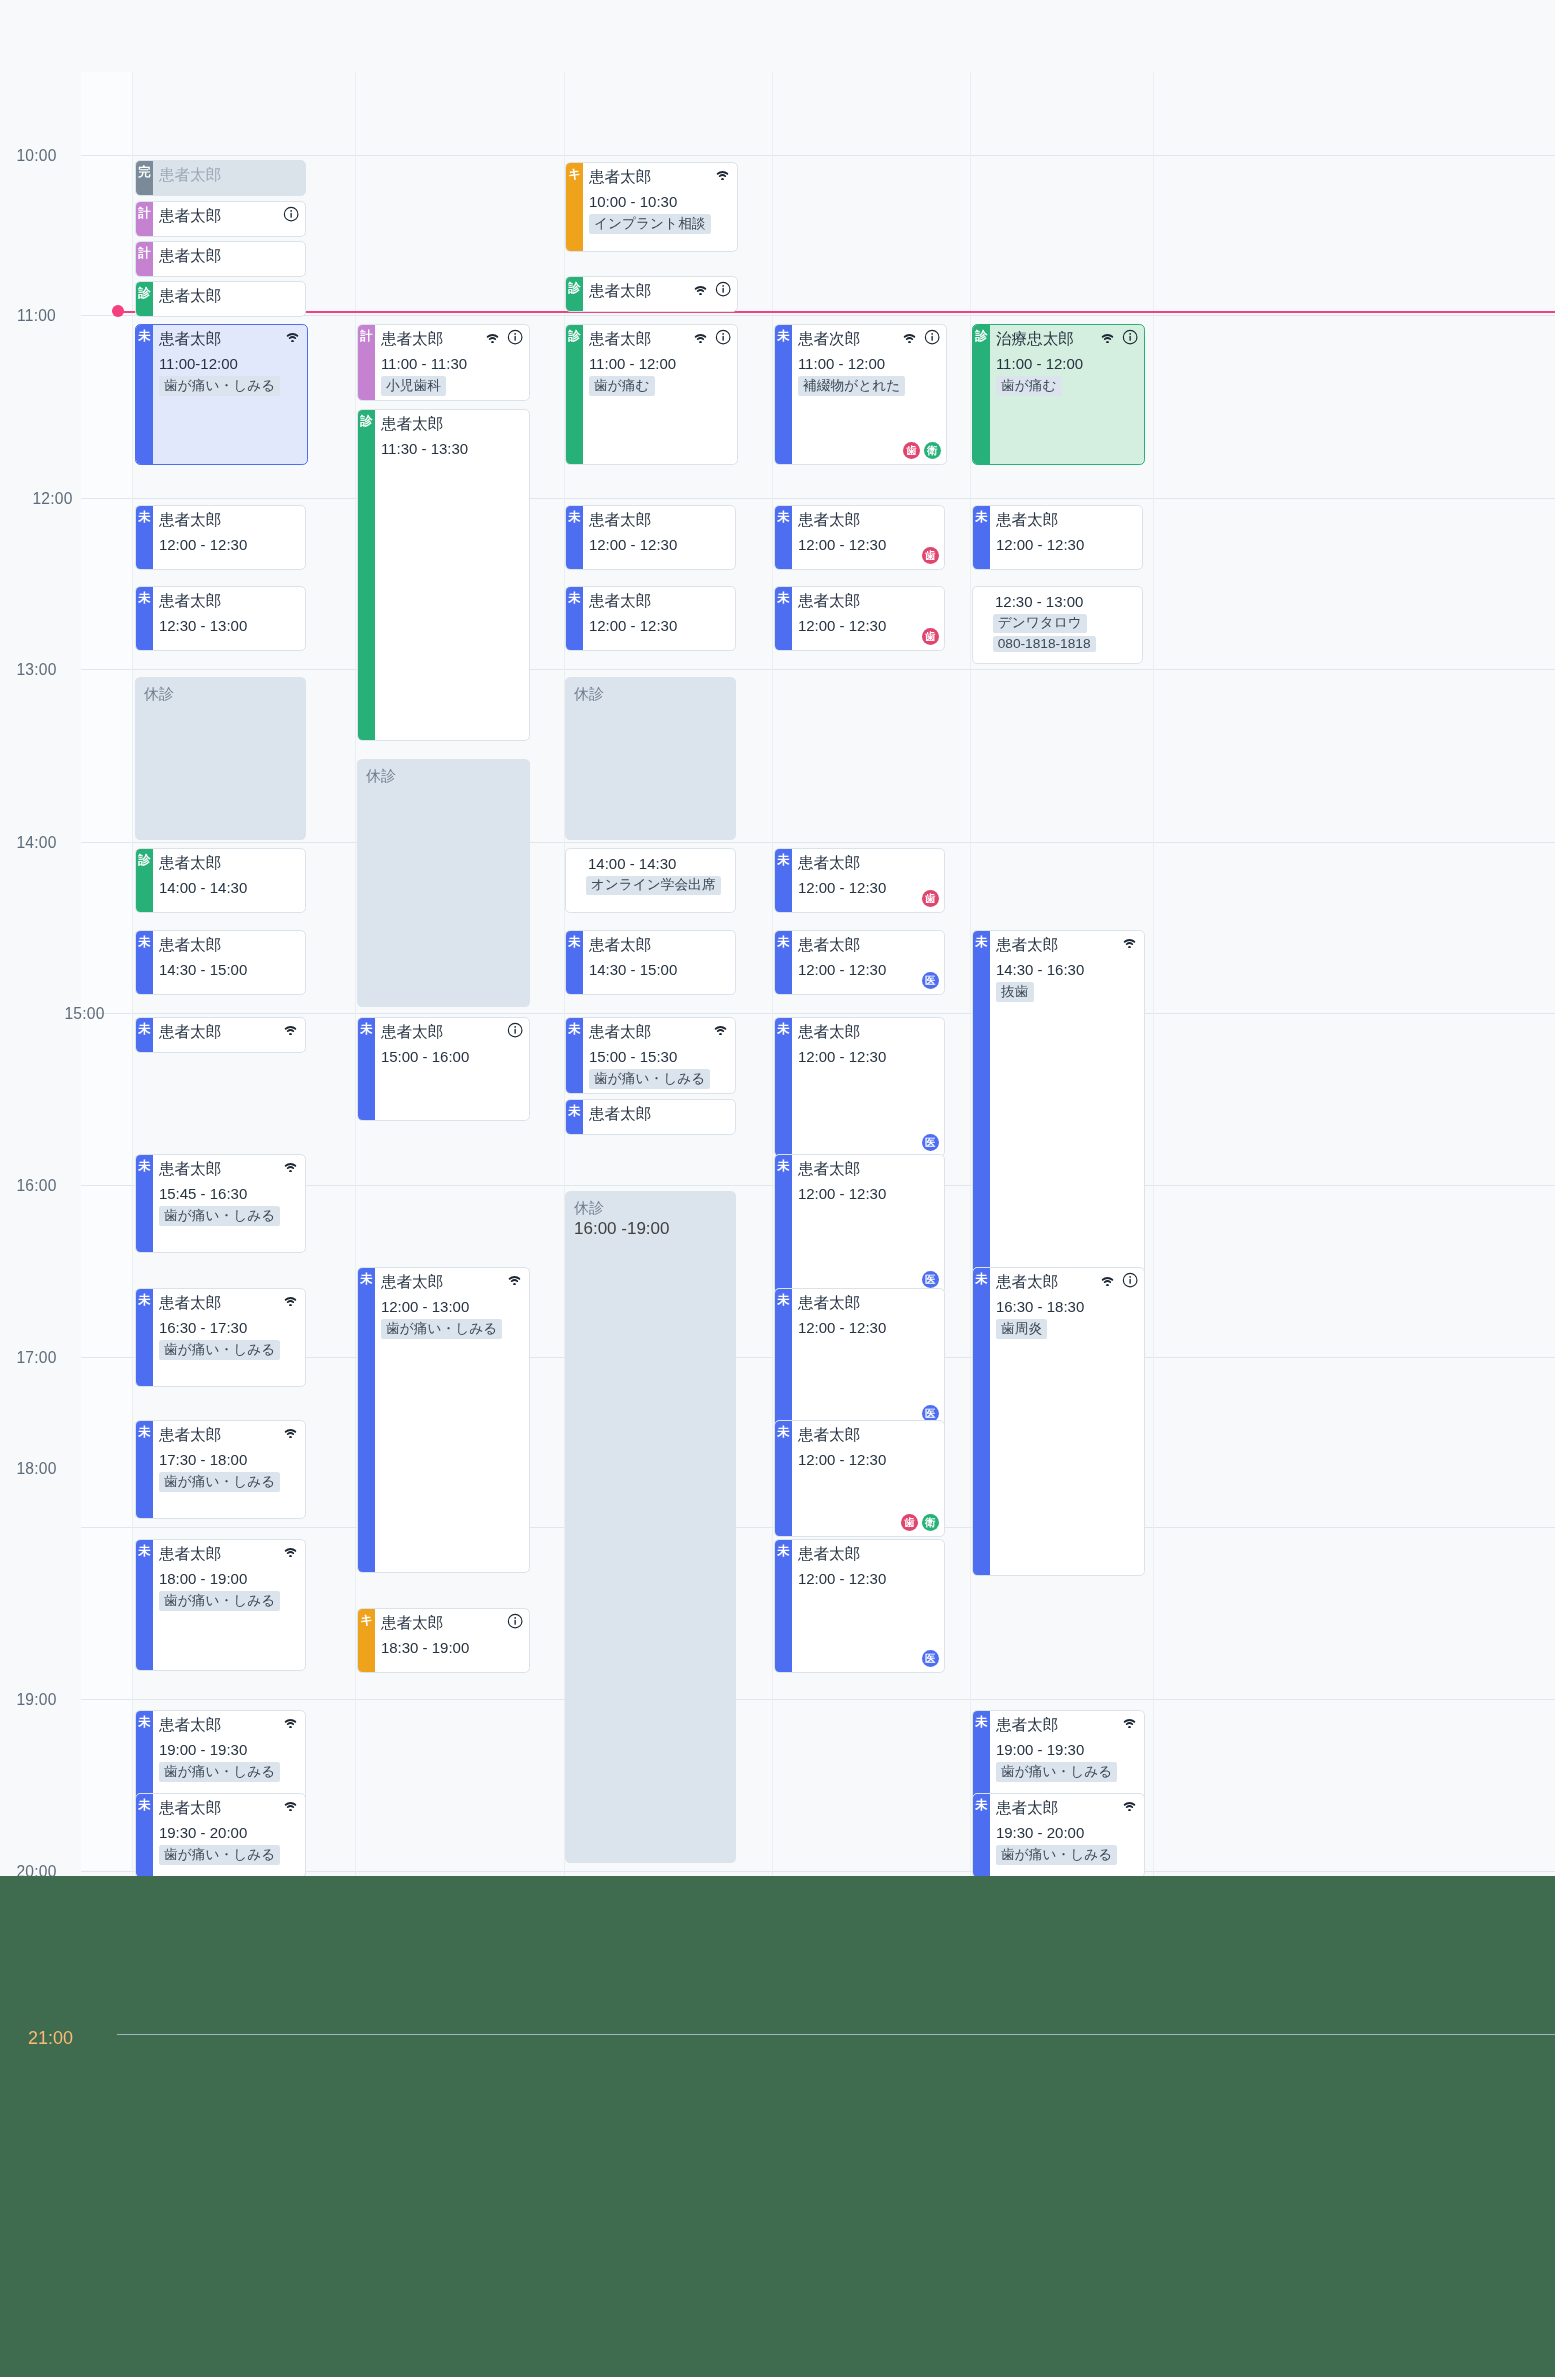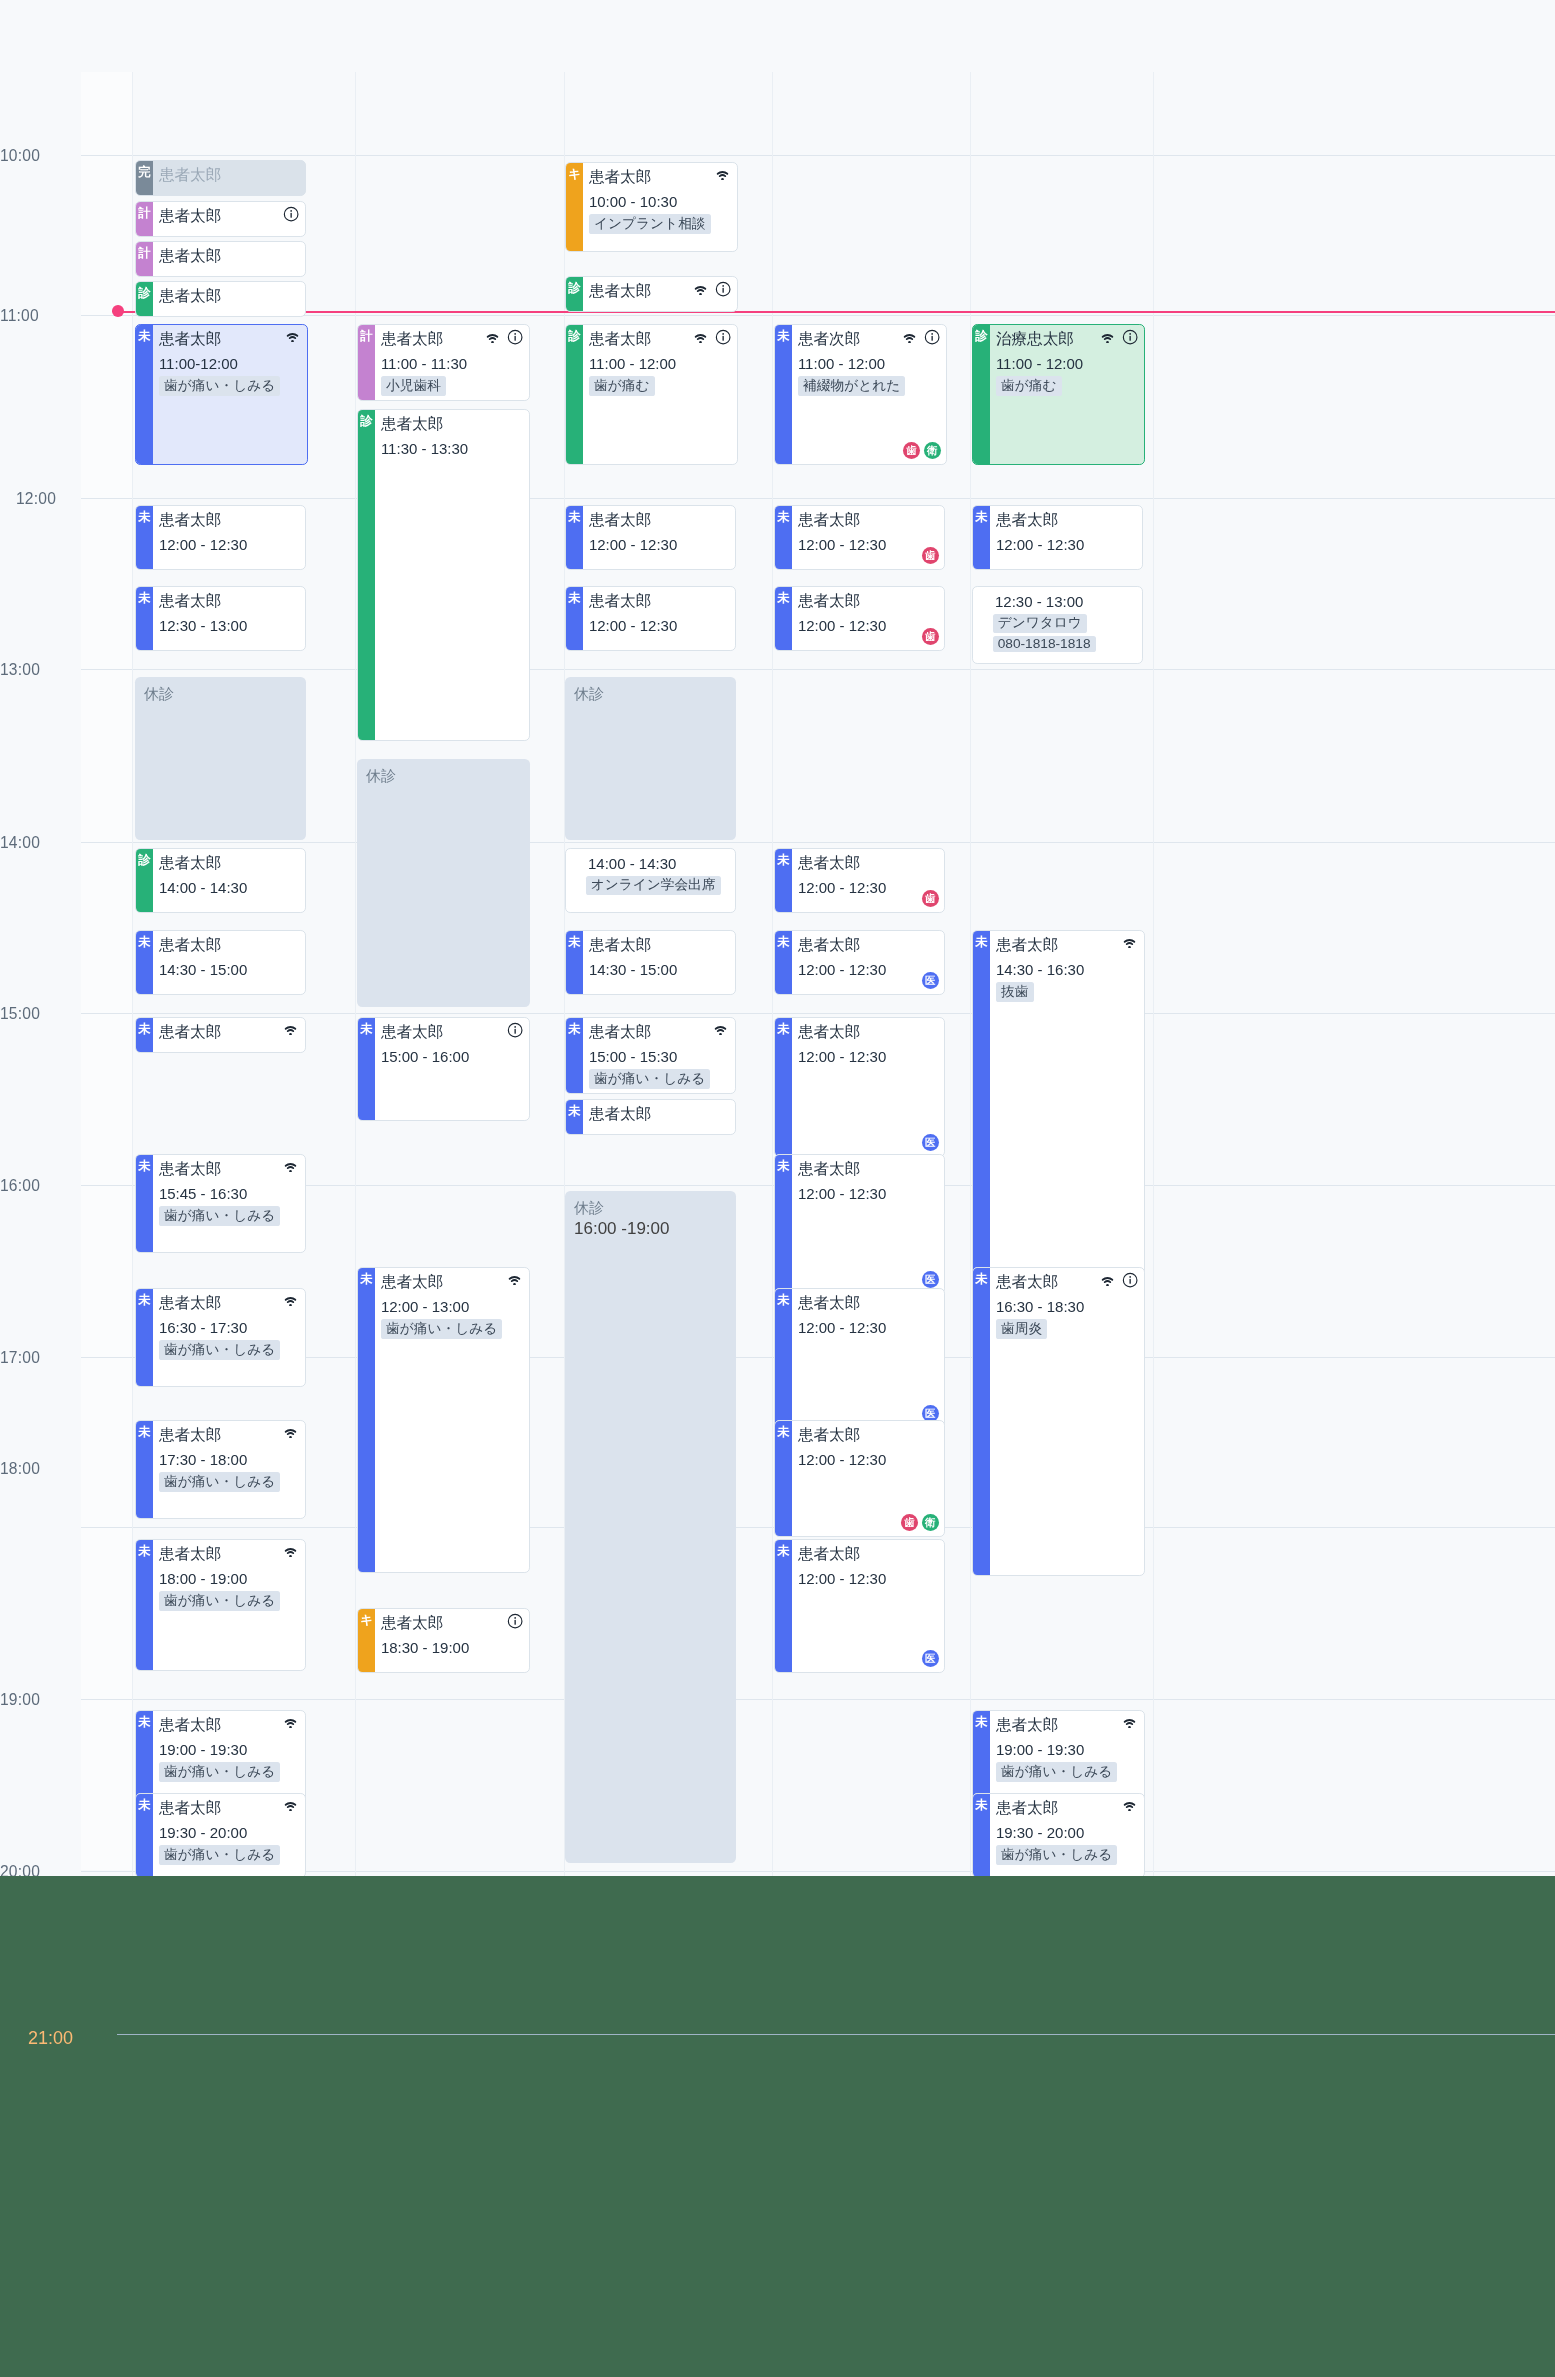--- a/index.html
+++ b/index.html
@@ -26,21 +26,21 @@
   }
   #grid-area{
     position:absolute;left:81px;top:0;width:1475px;height:1876px;
   }
   
   .hour-line{
     position:absolute;left:0;right:0;height:0;
     border-top:0.7px solid #dfe6ed;
   }
   .hour-label{
-    position:absolute;left:0;width:73px;text-align:left;
+    position:absolute;left:0;width:73px;text-align:center;
     font-size:15.6px;color:#5d6b7a;
     transform:translateY(-7.8px);
     letter-spacing:0.2px;
   }
   .col-sep{
     position:absolute;top:72px;width:0;height:1804px;
     border-left:0.7px solid #eaeff4;
   }
   
   #now-line{
@@ -185,21 +185,21 @@
       <div class="hour-line" style="top: 1699px;"></div>
       <div class="hour-line" style="top: 1871px;"></div>
     </div>
 
   <div id="time-labels-layer">
       <div class="hour-label" style="top: 155px;">10:00</div>
       <div class="hour-label" style="top: 315px;">11:00</div>
       <div class="hour-label" style="top: 498px; margin-left: 16px;">12:00</div>
       <div class="hour-label" style="top: 669px;">13:00</div>
       <div class="hour-label" style="top: 842px;">14:00</div>
-      <div class="hour-label" style="top: 1013px;">15:00</div>
+      <div class="hour-label" style="top: 1013px; padding-left: 48px;">15:00</div>
       <div class="hour-label" style="top: 1185px;">16:00</div>
       <div class="hour-label" style="top: 1357px;">17:00</div>
       <div class="hour-label" style="top: 1468px;">18:00</div>
       <div class="hour-label" style="top: 1699px;">19:00</div>
       <div class="hour-label" style="top: 1871px;">20:00</div>
     </div>
 
   <div id="col-sep-layer">
       <div class="col-sep" style="left: 132px;"></div>
       <div class="col-sep" style="left: 355px;"></div>

